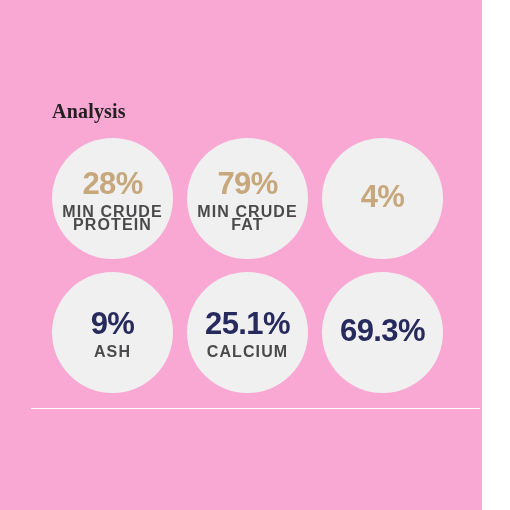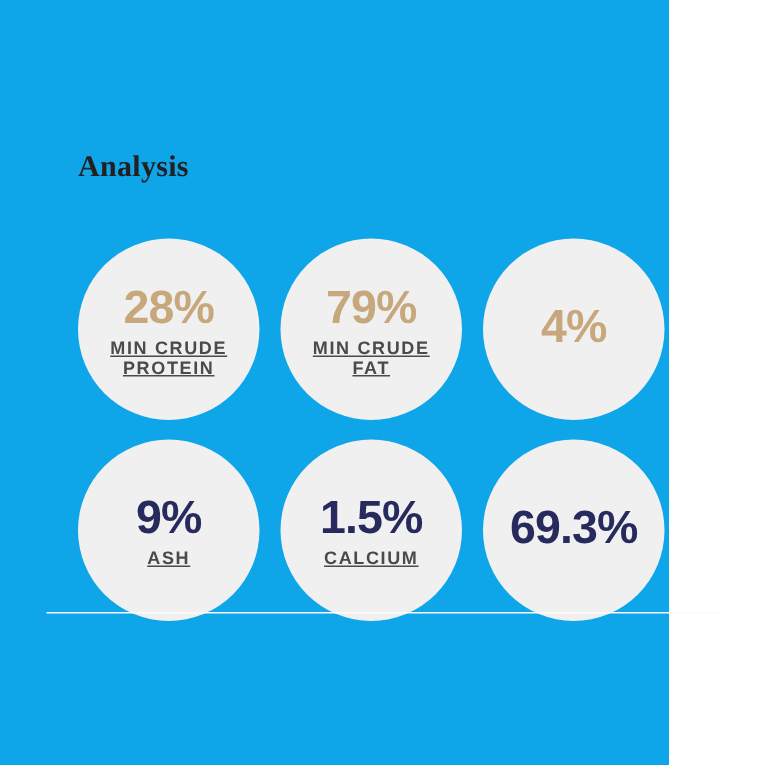--- a/index.html
+++ b/index.html
@@ -15,41 +15,42 @@
     position: relative;
     -webkit-font-smoothing: antialiased;
   }
 
   #analysis-panel {
     position: absolute;
     left: 0;
     top: 0;
     width: 446px;
     height: 510px;
-    background: #0ea5e9;
+    background: #f9a8d4;
+    padding-left: 36px;
   }
 
   #panel-title {
     position: absolute;
     left: 52px;
     top: 100px;
     font-family: "Liberation Serif", "DejaVu Serif", serif;
     font-weight: bold;
     font-size: 20px;
     letter-spacing: 0.2px;
     color: #241f20;
     line-height: 22px;
     margin: 0;
     white-space: nowrap;
   }
 
   #stats-grid {
     position: absolute;
     left: 52px;
-    top: 159px;
+    top: 138px;
     width: 392px;
     display: grid;
     grid-template-columns: repeat(3, 121px);
     grid-template-rows: repeat(2, 121px);
     column-gap: 14px;
     row-gap: 13px;
   }
 
   .stat-circle {
     width: 121px;
@@ -74,28 +75,27 @@
     margin: 0 0 4px 0;
     white-space: nowrap;
   }
 
   .stat-value.tone-gold { color: #c7a77c; }
   .stat-value.tone-navy { color: #272a5c; }
 
   .stat-label {
     font-family: "Liberation Sans", sans-serif;
     font-weight: bold;
-    font-size: 12px;
+    font-size: 16px;
     line-height: 13px;
     letter-spacing: 1.1px;
     color: #4a4a4c;
     margin: 0;
     text-transform: uppercase;
     white-space: pre-line;
-    text-decoration: underline;
   }
 
   #section-divider {
     position: absolute;
     left: 31px;
     top: 408px;
     width: 449px;
     height: 1px;
     background: #fbfbfb;
   }
@@ -124,21 +124,21 @@
     <div class="stat-circle">
       <div class="stat-value tone-gold">4%</div>
     </div>
 
     <div class="stat-circle">
       <div class="stat-value tone-navy">9%</div>
       <div class="stat-label">ASH</div>
     </div>
 
     <div class="stat-circle">
-      <div class="stat-value tone-navy">1.5%</div>
+      <div class="stat-value tone-navy">25.1%</div>
       <div class="stat-label">CALCIUM</div>
     </div>
 
     <div class="stat-circle">
       <div class="stat-value tone-navy">69.3%</div>
     </div>
 
   </div>
 
   <div id="section-divider"></div>

